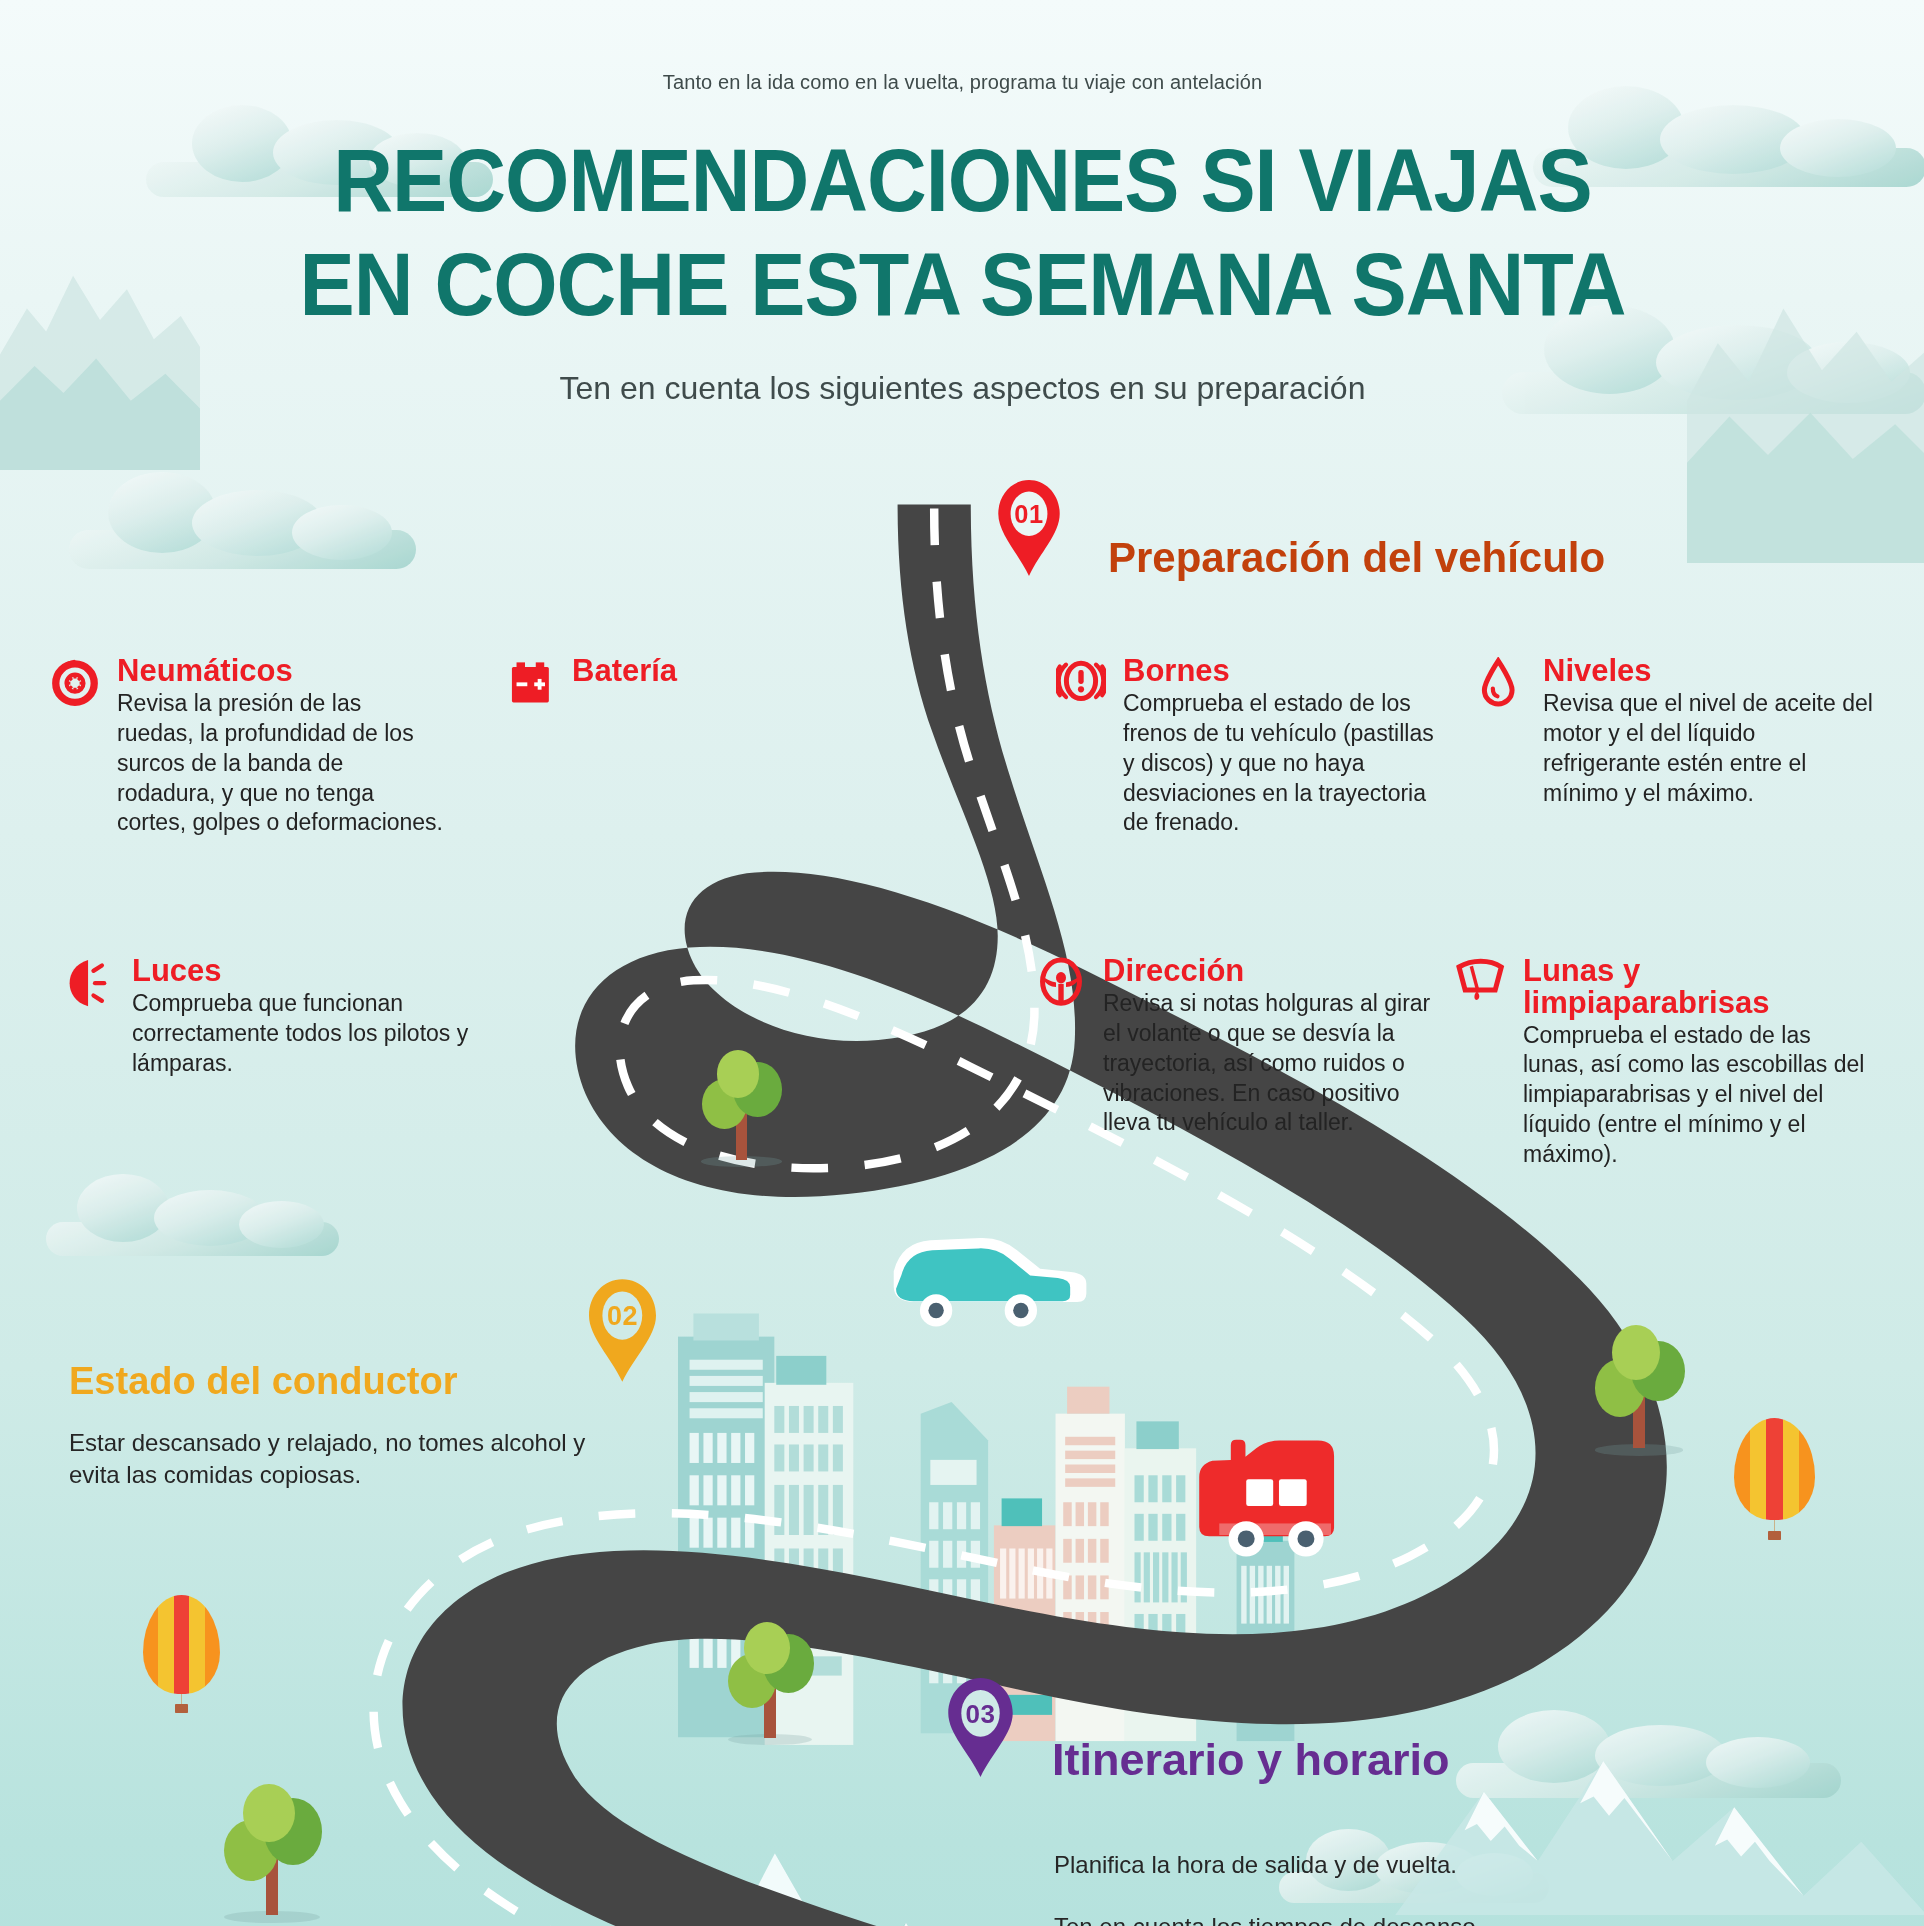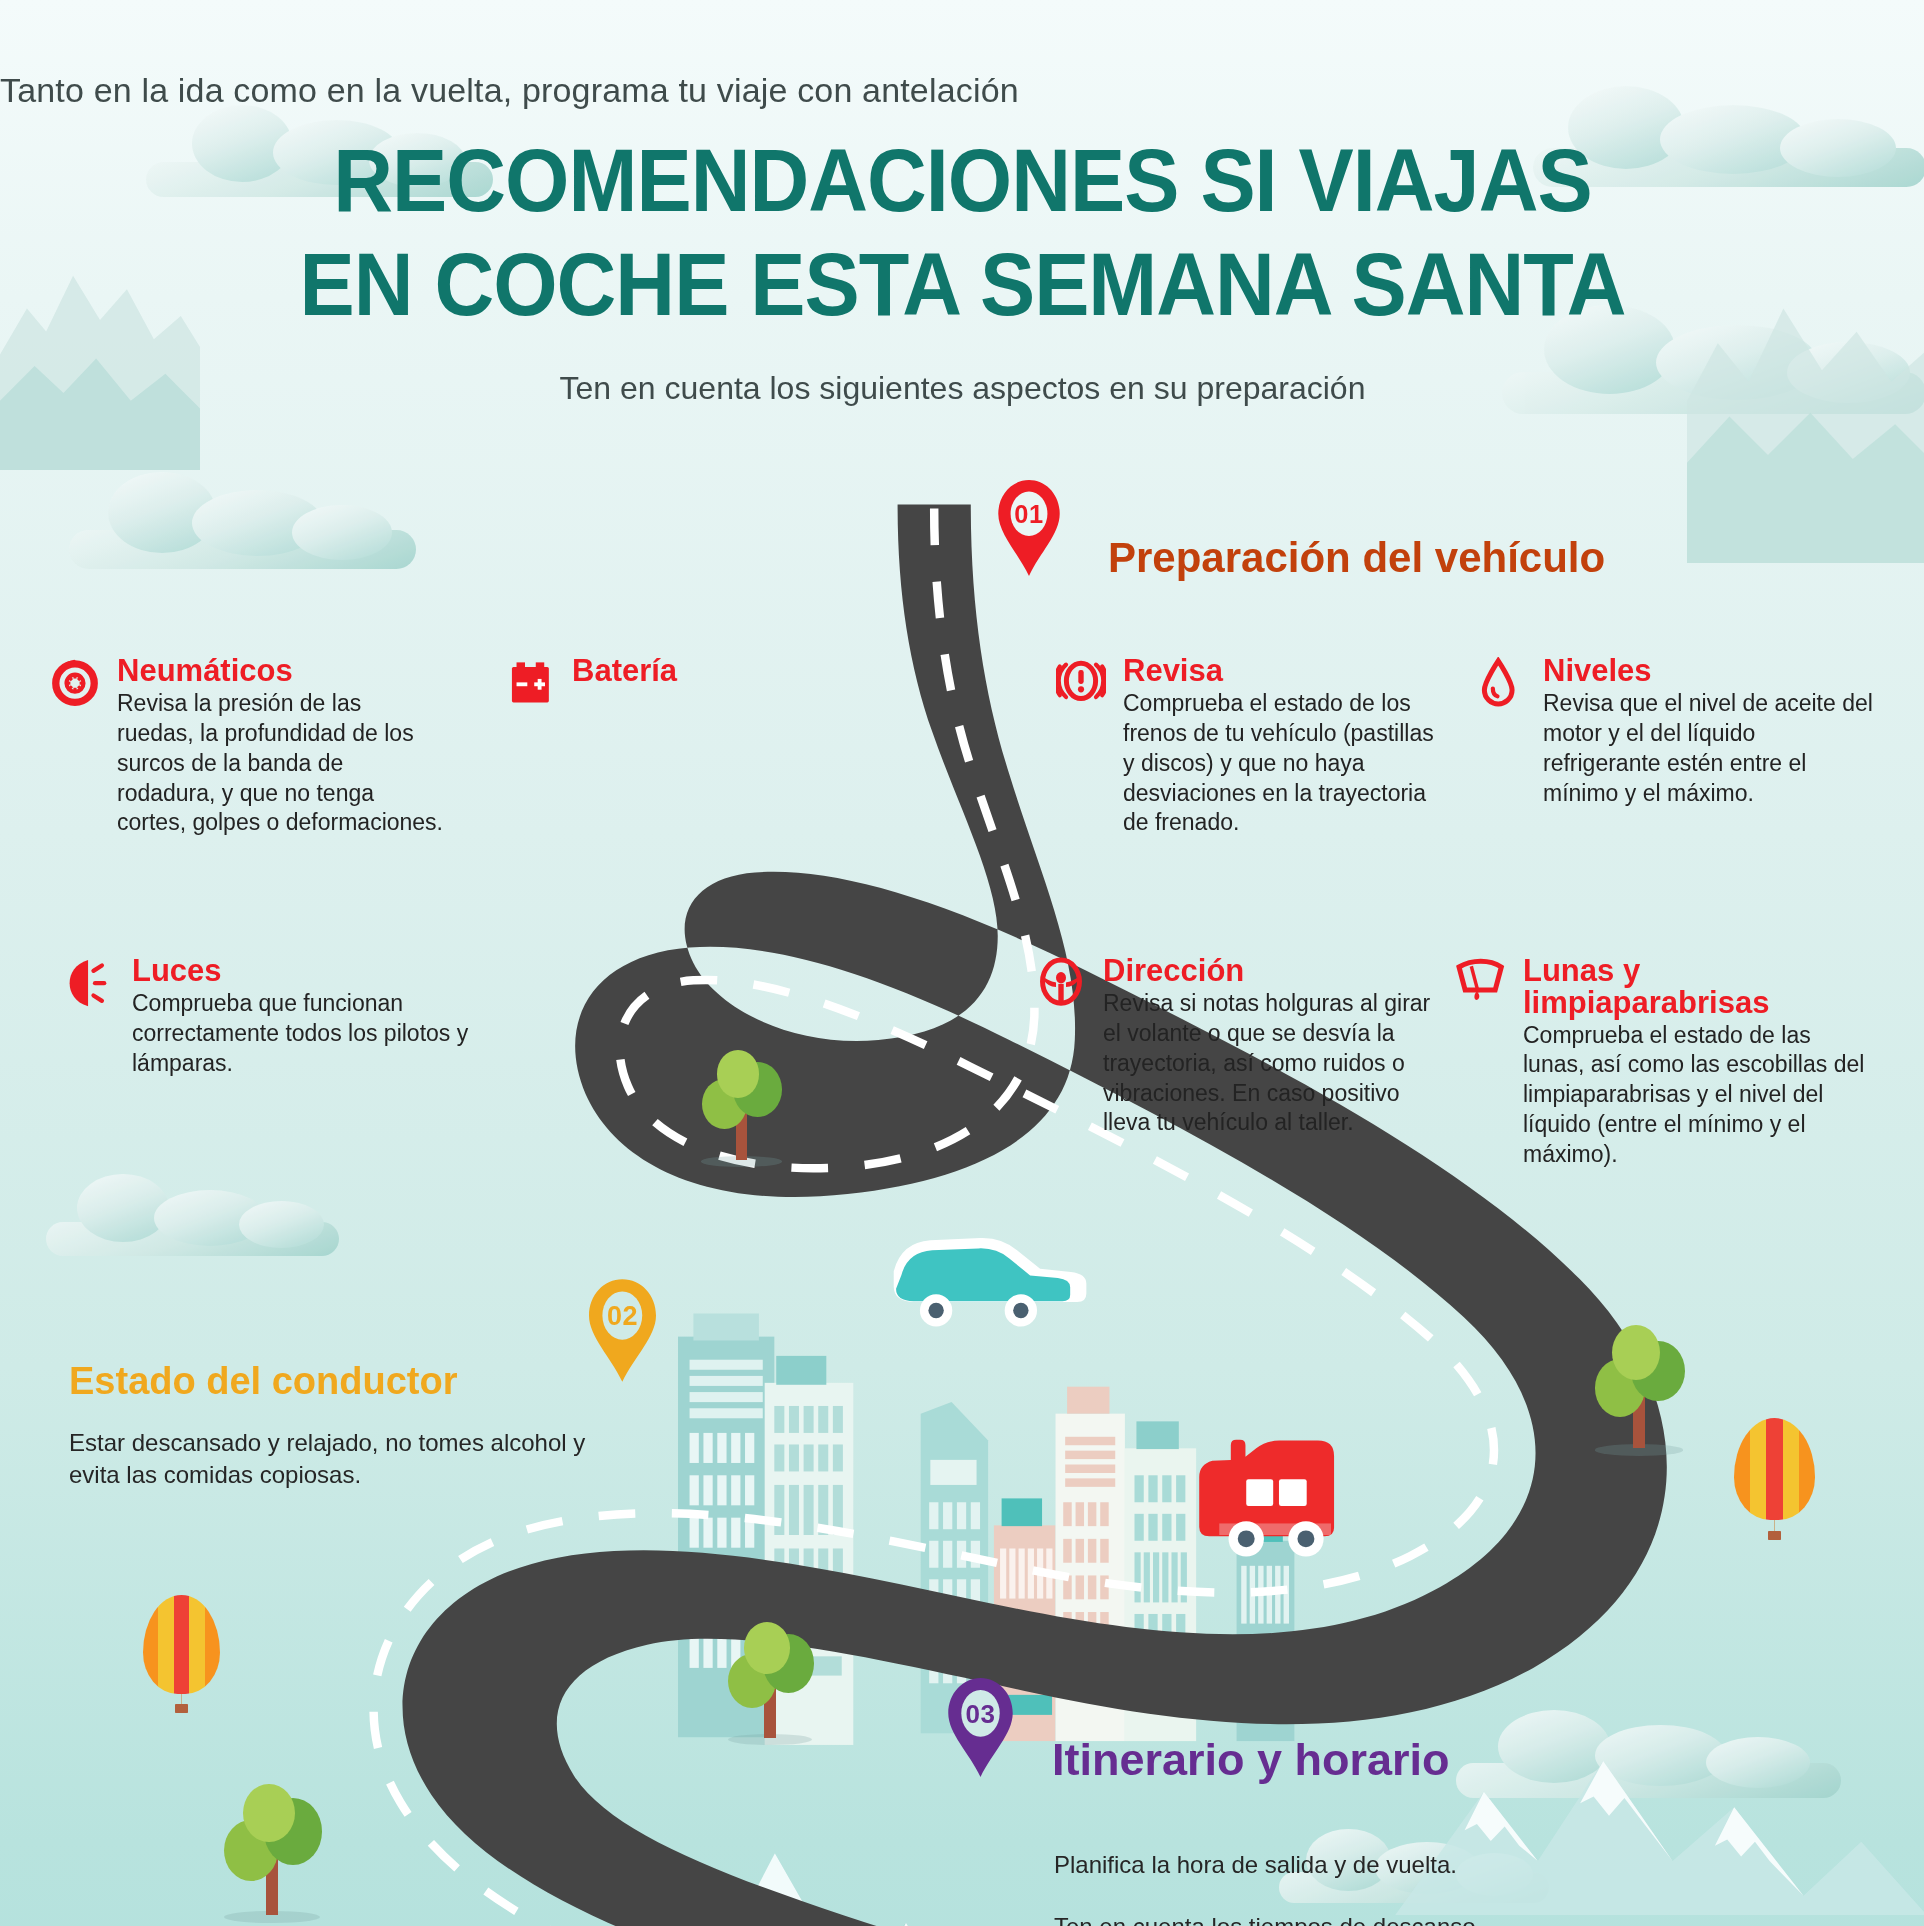--- a/index.html
+++ b/index.html
@@ -56,22 +56,22 @@
   
   .pin { position:absolute; }
   .pin svg { display:block; }
   .pin .num {
     position:absolute; left:0; right:0; text-align:center;
     font-weight:700; letter-spacing:.02em;
   }
 
   
   .kicker {
-    position:absolute; width:100%; 
-    font-size:34px; color:#3f4b4b; letter-spacing:.005em;
+    position:absolute; width:100%; text-align:center;
+    font-size:20px; color:#3f4b4b; letter-spacing:.005em;
   }
   .title {
     position:absolute; width:100%; text-align:center;
     font-weight:700; color:#10766b; line-height:1.02;
     font-size:89px; letter-spacing:-0.012em;
     transform: scaleX(.93); transform-origin:center;
   }
   .subkicker {
     position:absolute; width:100%; text-align:center;
     font-size:32px; color:#3f4b4b;
@@ -556,21 +556,21 @@
       <ellipse cx="65" cy="62" rx="38" ry="46" fill="none" stroke="#ee1d25" stroke-width="13"></ellipse>
       <rect x="58" y="34" width="14" height="36" rx="6" fill="#ee1d25"></rect>
       <circle cx="65" cy="84" r="8" fill="#ee1d25"></circle>
       <path d="M26 20 A56 56 0 0 0 26 104" fill="none" stroke="#ee1d25" stroke-width="11" stroke-linecap="round"></path>
       <path d="M10 24 A66 66 0 0 0 10 100" fill="none" stroke="#ee1d25" stroke-width="10" stroke-linecap="round"></path>
       <path d="M104 20 A56 56 0 0 1 104 104" fill="none" stroke="#ee1d25" stroke-width="11" stroke-linecap="round"></path>
       <path d="M120 24 A66 66 0 0 1 120 100" fill="none" stroke="#ee1d25" stroke-width="10" stroke-linecap="round"></path>
     </svg>
   </span>
   <div class="txt" style="left:67px; top:0; width:318px;">
-    <h3>Revisa</h3>
+    <h3>Bornes</h3>
     <p>Comprueba el estado de los frenos de tu vehículo (pastillas y discos) y que no haya desviaciones en la trayectoria de frenado.</p>
   </div>
 </div>
 
 <div class="card" style="left:1479px; top:655px; width:397px;">
   <span class="ico">
     <svg width="50" height="50" viewBox="0 0 130 130">
       <path d="M50 10 C50 10 14 64 14 86 C14 108 32 122 50 122 C68 122 86 108 86 86 C86 64 50 10 50 10 Z" fill="none" stroke="#ee1d25" stroke-width="13"></path>
       <path d="M36 82 C36 94 40 100 48 102" fill="none" stroke="#ee1d25" stroke-width="11" stroke-linecap="round"></path>
     </svg>

